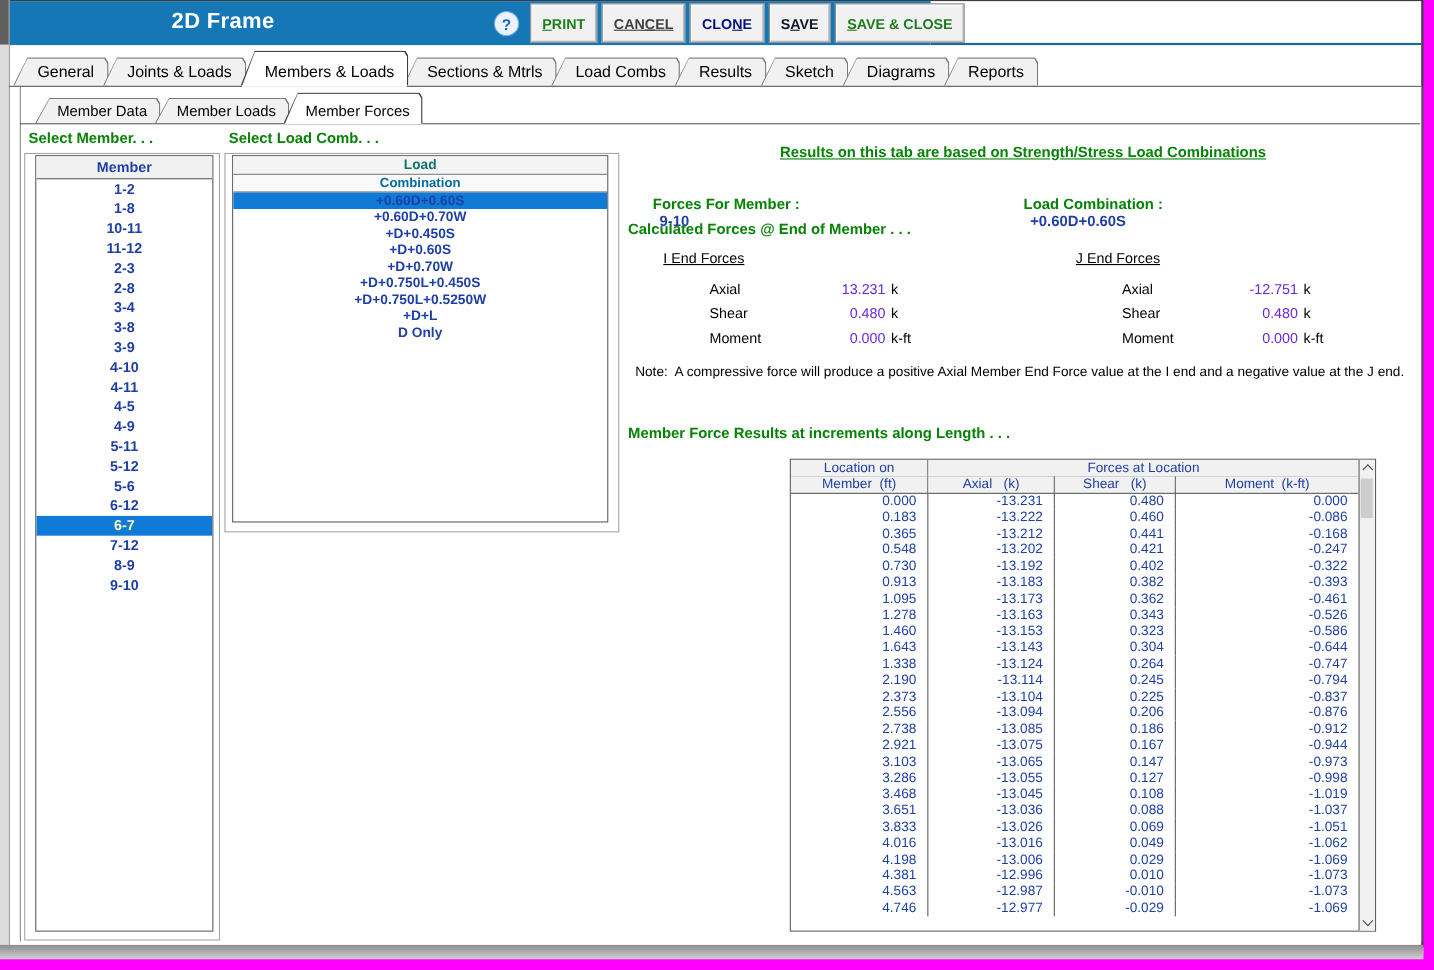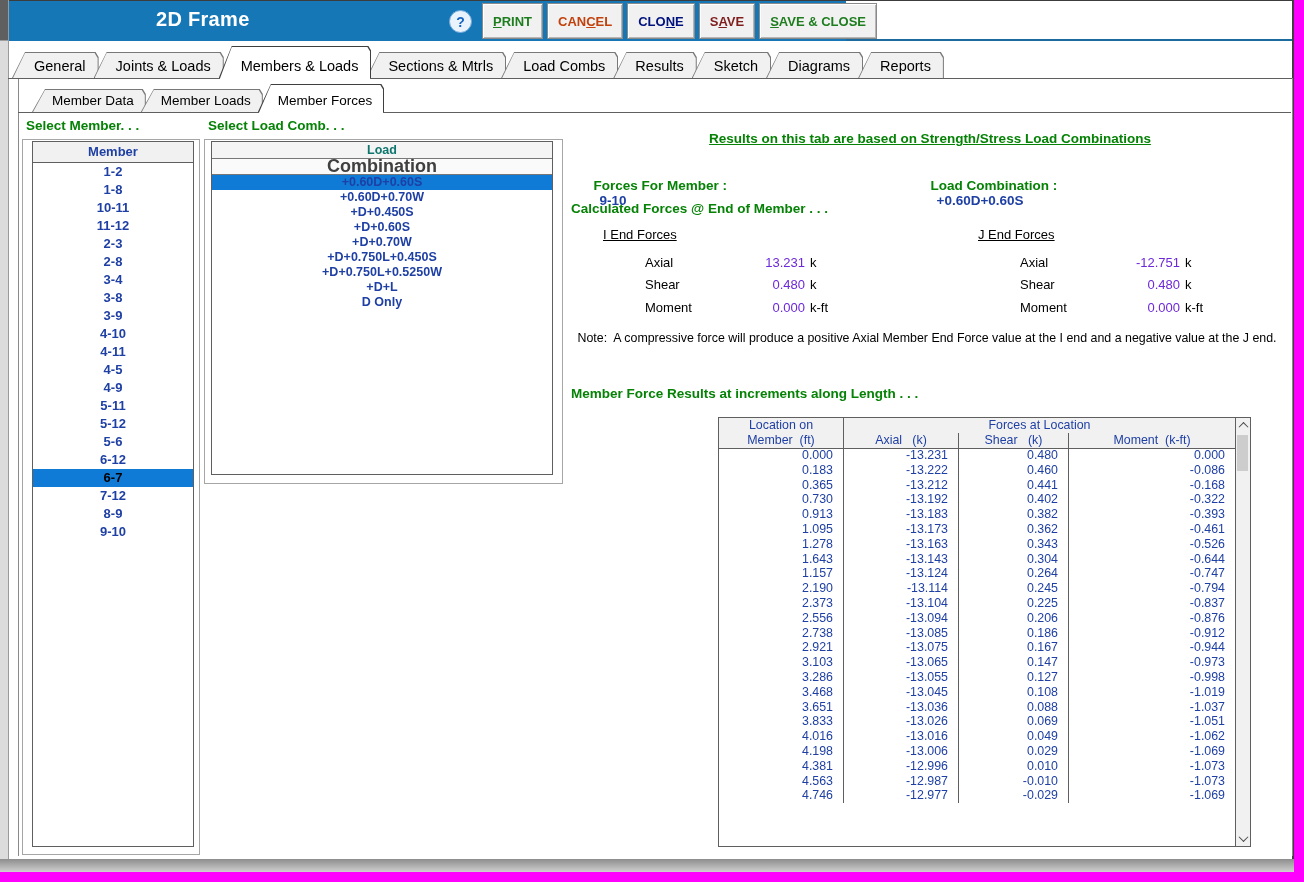--- a/index.html
+++ b/index.html
@@ -56,30 +56,30 @@
   .green-label{position:absolute;color:#068206;font-weight:bold;font-size:13.5px;white-space:pre;}
 
   
   .member-group{position:absolute;left:14px;top:138px;width:176px;height:714px;border:1px solid #a6a6a6;}
   .member-list{position:absolute;left:24px;top:140px;width:160px;height:704px;border:1px solid #5f5f5f;
     background:#fff;overflow:hidden;}
   .list-header{height:20px;line-height:20px;background:#f1f1f1;border-bottom:1px solid #5f5f5f;
     text-align:center;color:#1E3FA4;font-size:13px;font-weight:bold;}
   .member-list .list-item{height:18px;line-height:18px;text-align:center;color:#1E3FA4;
     font-size:13px;font-weight:bold;cursor:pointer;}
-  .list-item.selected{background:#0F7BD7;color:#000000;}
+  .list-item.selected{background:#0F7BD7;color:#fef9c3;}
 
   
   .comb-group{position:absolute;left:196px;top:138px;width:357px;height:343px;border:1px solid #a6a6a6;}
   .comb-list{position:absolute;left:203px;top:140px;width:340px;height:332px;border:1px solid #5f5f5f;
     background:#fff;overflow:hidden;}
   .comb-h1{height:16px;line-height:16px;background:#f4f4f4;border-bottom:1px solid #777;
     text-align:center;color:#0f766e;font-size:12.5px;font-weight:bold;}
   .comb-h2{height:15px;line-height:15px;background:#fafafa;border-bottom:1px solid #777;
-    text-align:center;color:#404040;font-size:18px;font-weight:bold;}
+    text-align:center;color:#0369a1;font-size:12px;font-weight:bold;}
   .comb-list .list-item{height:15px;line-height:15px;text-align:center;color:#1E3FA4;
     font-size:12.5px;font-weight:bold;cursor:pointer;}
 
   
   .banner{position:absolute;left:560px;top:130px;width:724px;text-align:center;color:#068206;
     font-weight:bold;font-size:13.5px;text-decoration:underline;}
   .pair{position:absolute;font-size:13.5px;white-space:pre;}
   .pair .glabel{color:#068206;font-weight:bold;}
   .pair .navyval{color:#1E3FA4;font-weight:bold;margin-left:6px;}
   .end-col{position:absolute;width:280px;font-size:13px;}
@@ -122,23 +122,23 @@
 
   <div class="window">
 
     <div class="titlebar">
       <span class="title-text">2D Frame</span>
       <span class="help-icon">?</span>
     </div>
     <div class="titlebar-ext"></div>
     <div class="toolbar" id="toolbar">
         <button class="tb-btn" style="color: rgb(30, 125, 30);"><span></span><u>P</u><span>RINT</span></button>
-        <button class="tb-btn" style="color: #c2410c;"><span>CAN</span><u>C</u><span>EL</span></button>
+        <button class="tb-btn" style="color: #404040; text-decoration: underline;"><span>CAN</span><u>C</u><span>EL</span></button>
         <button class="tb-btn" style="color: rgb(0, 18, 126);"><span>CLO</span><u>N</u><span>E</span></button>
-        <button class="tb-btn" style="color: #7f1d1d;"><span>S</span><u>A</u><span>VE</span></button>
+        <button class="tb-btn" style="color: #0f172a;"><span>S</span><u>A</u><span>VE</span></button>
         <button class="tb-btn" style="color: rgb(30, 125, 30);"><span></span><u>S</u><span>AVE &amp; CLOSE</span></button>
       </div>
 
     <div class="tabs tabs-main" id="tabs-main">
         <div class="tab">
           <div class="shape"></div>
           <div class="face"></div>
           <div class="lbl">General</div>
         </div>
         <div class="tab">
@@ -334,20 +334,26 @@
               <div class="ft-cell">0.460</div>
               <div class="ft-cell">-0.086</div>
             </div>
             <div class="ft-row">
               <div class="ft-cell">0.365</div>
               <div class="ft-cell">-13.212</div>
               <div class="ft-cell">0.441</div>
               <div class="ft-cell">-0.168</div>
             </div>
             <div class="ft-row">
+              <div class="ft-cell">0.548</div>
+              <div class="ft-cell">-13.202</div>
+              <div class="ft-cell">0.421</div>
+              <div class="ft-cell">-0.247</div>
+            </div>
+            <div class="ft-row">
               <div class="ft-cell">0.730</div>
               <div class="ft-cell">-13.192</div>
               <div class="ft-cell">0.402</div>
               <div class="ft-cell">-0.322</div>
             </div>
             <div class="ft-row">
               <div class="ft-cell">0.913</div>
               <div class="ft-cell">-13.183</div>
               <div class="ft-cell">0.382</div>
               <div class="ft-cell">-0.393</div>
@@ -358,27 +364,33 @@
               <div class="ft-cell">0.362</div>
               <div class="ft-cell">-0.461</div>
             </div>
             <div class="ft-row">
               <div class="ft-cell">1.278</div>
               <div class="ft-cell">-13.163</div>
               <div class="ft-cell">0.343</div>
               <div class="ft-cell">-0.526</div>
             </div>
             <div class="ft-row">
+              <div class="ft-cell">1.460</div>
+              <div class="ft-cell">-13.153</div>
+              <div class="ft-cell">0.323</div>
+              <div class="ft-cell">-0.586</div>
+            </div>
+            <div class="ft-row">
               <div class="ft-cell">1.643</div>
               <div class="ft-cell">-13.143</div>
               <div class="ft-cell">0.304</div>
               <div class="ft-cell">-0.644</div>
             </div>
             <div class="ft-row">
-              <div class="ft-cell">1.157</div>
+              <div class="ft-cell">1.338</div>
               <div class="ft-cell">-13.124</div>
               <div class="ft-cell">0.264</div>
               <div class="ft-cell">-0.747</div>
             </div>
             <div class="ft-row">
               <div class="ft-cell">2.190</div>
               <div class="ft-cell">-13.114</div>
               <div class="ft-cell">0.245</div>
               <div class="ft-cell">-0.794</div>
             </div>

